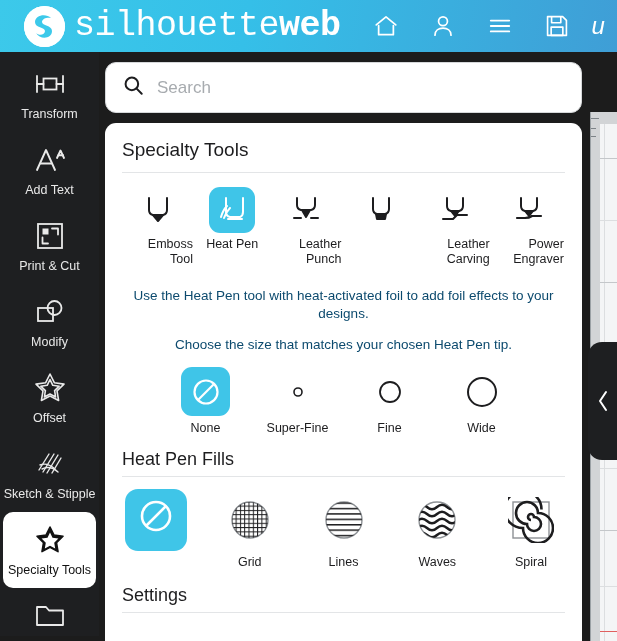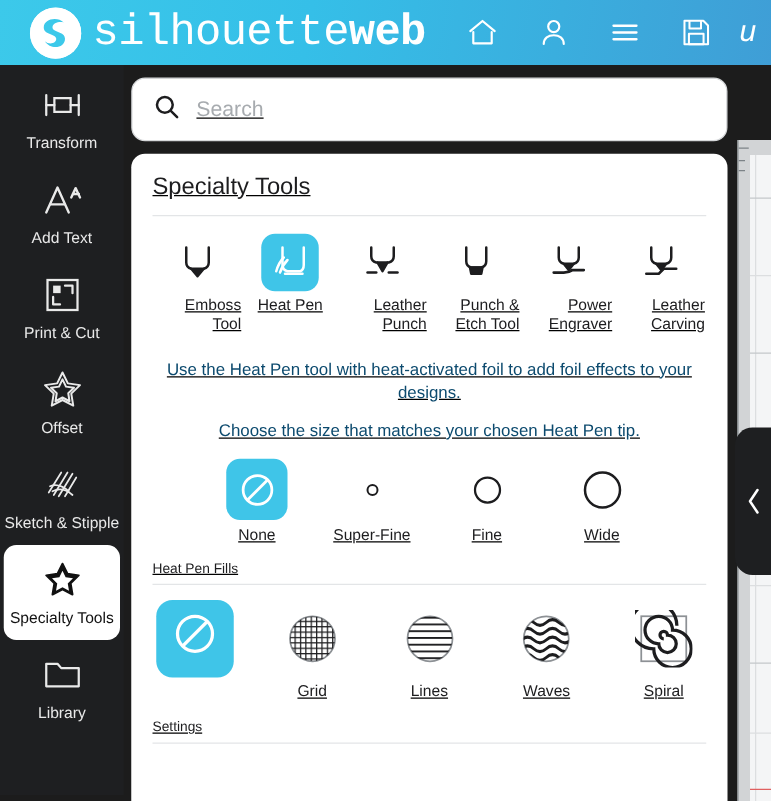--- a/index.html
+++ b/index.html
@@ -76,21 +76,20 @@
     position: absolute; top: 290px; right: 0; width: 29px; height: 118px;
     background: #1e1f21; border-radius: 14px 0 0 14px;
     display: flex; align-items: center; justify-content: center; cursor: pointer;
   }
   #collapse-handle svg { display: block; }
 
   
   #panel-wrap {
     position: absolute; top: 52px; left: 99px; width: 489px; height: 589px;
     padding: 10px 6px 0 6px;
-    text-decoration: underline;
   }
   #search-box {
     width: 477px; height: 51px; background: #ffffff; border-radius: 11px;
     display: flex; align-items: center; padding: 0 17px; border: 1px solid #d6d8da;
   }
   #search-box svg { flex: none; }
   #search-input {
     border: none; outline: none; background: transparent;
     font-family: "Liberation Sans", sans-serif; font-size: 17px; color: #2b2b2b;
     margin-left: 13px; width: 380px;
@@ -131,21 +130,21 @@
   
   #tips { display: flex; justify-content: center; gap: 26px; padding: 13px 0 0 0; }
   .tip { width: 66px; display: flex; flex-direction: column; align-items: center; cursor: pointer; }
   .tip-swatch {
     width: 49px; height: 49px; border-radius: 11px;
     display: flex; align-items: center; justify-content: center;
   }
   .tip.selected .tip-swatch { background: #3fc5e8; }
   .tip-label { font-size: 12.5px; color: #1d1d1f; margin-top: 5px; text-align: center; }
 
-  .section-title { font-size: 11px; color: #1d1d1f; padding: 14px 0 6px 17px; }
+  .section-title { font-size: 18px; color: #1d1d1f; padding: 14px 0 6px 17px; }
 
   
   #fills { display: flex; justify-content: space-between; padding: 12px 18px 0 18px; }
   .fill { width: 66px; display: flex; flex-direction: column; align-items: center; cursor: pointer; }
   .fill-swatch {
     width: 62px; height: 62px; border-radius: 13px;
     display: flex; align-items: center; justify-content: center; position: relative;
   }
   .fill.selected .fill-swatch { background: #3fc5e8; }
   .fill-label { font-size: 12.5px; color: #1d1d1f; margin-top: 4px; }
@@ -259,20 +258,29 @@
         <svg width="30" height="30" viewBox="0 0 30 30" fill="none" stroke="#e9e9e9" stroke-width="1.8">
           <rect x="3" y="3" width="24" height="24"></rect>
           <rect x="7.5" y="7.5" width="6" height="6" fill="#e9e9e9" stroke="none"></rect>
           <path d="M17 7.5 H23 V13.5" stroke-linecap="round" stroke-linejoin="round"></path>
           <path d="M13 22.5 H7.5 V16.5" stroke-linecap="round" stroke-linejoin="round"></path>
         </svg>
       </span>
       <span class="rail-label">Print &amp; Cut</span>
     </div>
 
+    <div class="rail-item">
+      <span class="rail-ico">
+        <svg width="32" height="28" viewBox="0 0 32 28" fill="none" stroke="#e9e9e9" stroke-width="1.8">
+          <rect x="4" y="10" width="15" height="13"></rect>
+          <circle cx="20.5" cy="10" r="7"></circle>
+        </svg>
+      </span>
+      <span class="rail-label">Modify</span>
+    </div>
 
     <div class="rail-item">
       <span class="rail-ico">
         <svg width="34" height="32" viewBox="0 0 34 32" fill="none" stroke="#e9e9e9" stroke-width="1.6" stroke-linejoin="round">
           <path d="M17 2 L21.3 10.7 L31 12.1 L24 18.9 L25.6 28.5 L17 24 L8.4 28.5 L10 18.9 L3 12.1 L12.7 10.7 Z"></path>
           <path d="M17 7.5 L19.8 13.3 L26.2 14.2 L21.6 18.6 L22.6 25 L17 22 L11.4 25 L12.4 18.6 L7.8 14.2 L14.2 13.3 Z"></path>
         </svg>
       </span>
       <span class="rail-label">Offset</span>
     </div>
@@ -363,43 +371,42 @@
           <span class="tool-label">Leather Punch</span>
         </div>
 
         <div class="tool">
           <span class="tool-ico">
             <svg width="34" height="34" viewBox="0 0 34 34" fill="none" stroke="#1d1d1f" stroke-width="2" stroke-linecap="round" stroke-linejoin="round">
               <path d="M9 5 V16 Q9 20 13 21 H21 Q25 20 25 16 V5"></path>
               <path d="M12 21 H22 L21 26 H13 Z" fill="#1d1d1f"></path>
             </svg>
           </span>
-          <span class="tool-label">Punch &amp; Etch Tool</span>
+        </div>
+
+        <div class="tool">
+          <span class="tool-ico">
+            <svg width="34" height="34" viewBox="0 0 34 34" fill="none" stroke="#1d1d1f" stroke-width="2" stroke-linecap="round" stroke-linejoin="round">
+              <path d="M9 5 V13 Q9 17 13 18 H21 Q25 17 25 13 V5"></path>
+              <path d="M13 18 L17 23 L21 18" fill="#1d1d1f"></path>
+              <path d="M5 26 H15 L19 22 H29"></path>
+            </svg>
+          </span>
+          <span class="tool-label">Leather Carving</span>
         </div>
 
         <div class="tool">
           <span class="tool-ico">
             <svg width="34" height="34" viewBox="0 0 34 34" fill="none" stroke="#1d1d1f" stroke-width="2" stroke-linecap="round" stroke-linejoin="round">
               <path d="M9 5 V13 Q9 17 13 18 H21 Q25 17 25 13 V5"></path>
               <path d="M13 18 L17 23 L21 18" fill="#1d1d1f"></path>
               <path d="M5 25 H13 Q17 25 20 23 H29" stroke-width="2.2"></path>
             </svg>
           </span>
           <span class="tool-label">Power Engraver</span>
-        </div>
-
-        <div class="tool">
-          <span class="tool-ico">
-            <svg width="34" height="34" viewBox="0 0 34 34" fill="none" stroke="#1d1d1f" stroke-width="2" stroke-linecap="round" stroke-linejoin="round">
-              <path d="M9 5 V13 Q9 17 13 18 H21 Q25 17 25 13 V5"></path>
-              <path d="M13 18 L17 23 L21 18" fill="#1d1d1f"></path>
-              <path d="M5 26 H15 L19 22 H29"></path>
-            </svg>
-          </span>
-          <span class="tool-label">Leather Carving</span>
         </div>
       </div>
 
       <div class="desc">Use the Heat Pen tool with heat-activated foil to add foil effects to your designs.</div>
       <div class="desc desc2">Choose the size that matches your chosen Heat Pen tip.</div>
 
       <div id="tips">
         <div class="tip selected">
           <span class="tip-swatch">
             <svg width="30" height="30" viewBox="0 0 30 30" fill="none" stroke="#ffffff" stroke-width="2.2">

